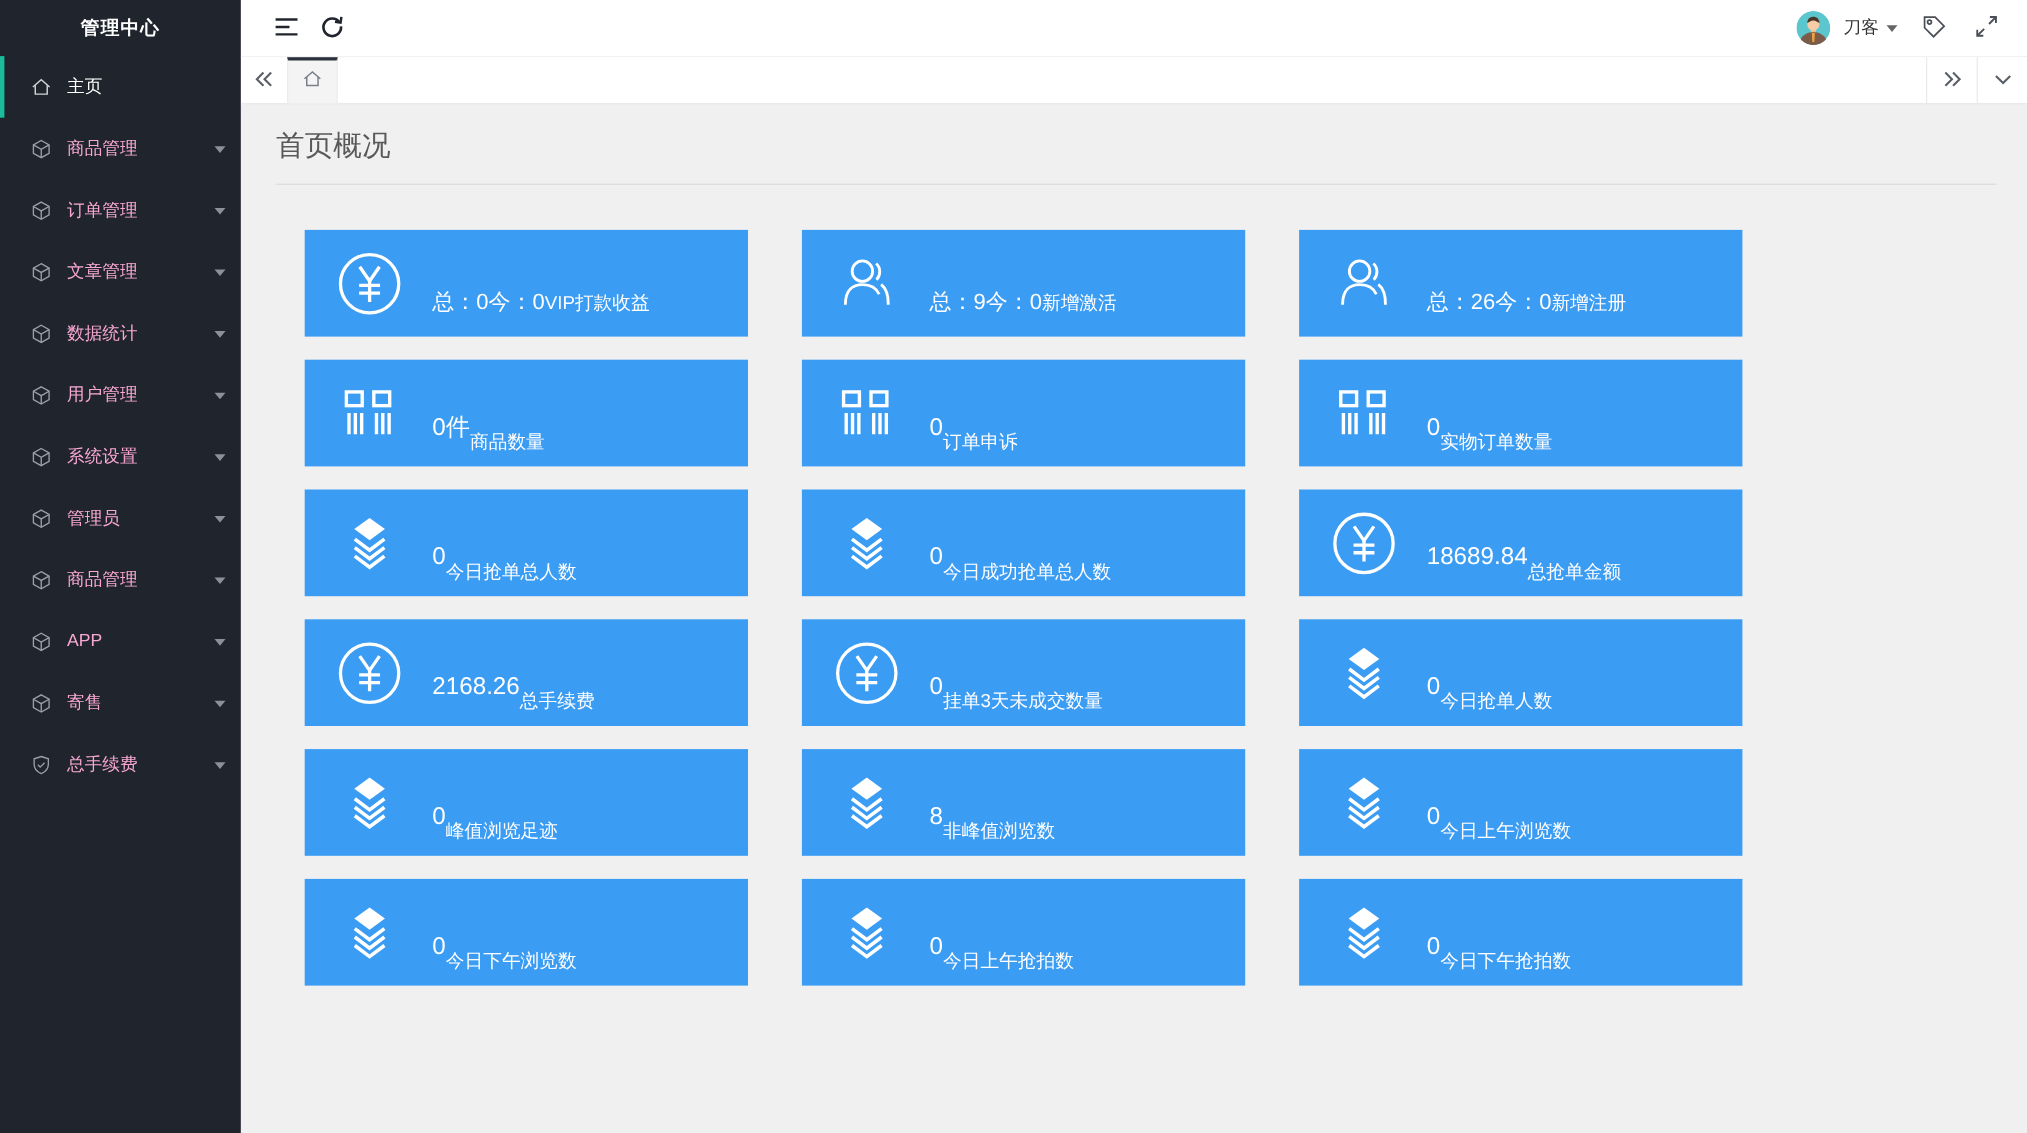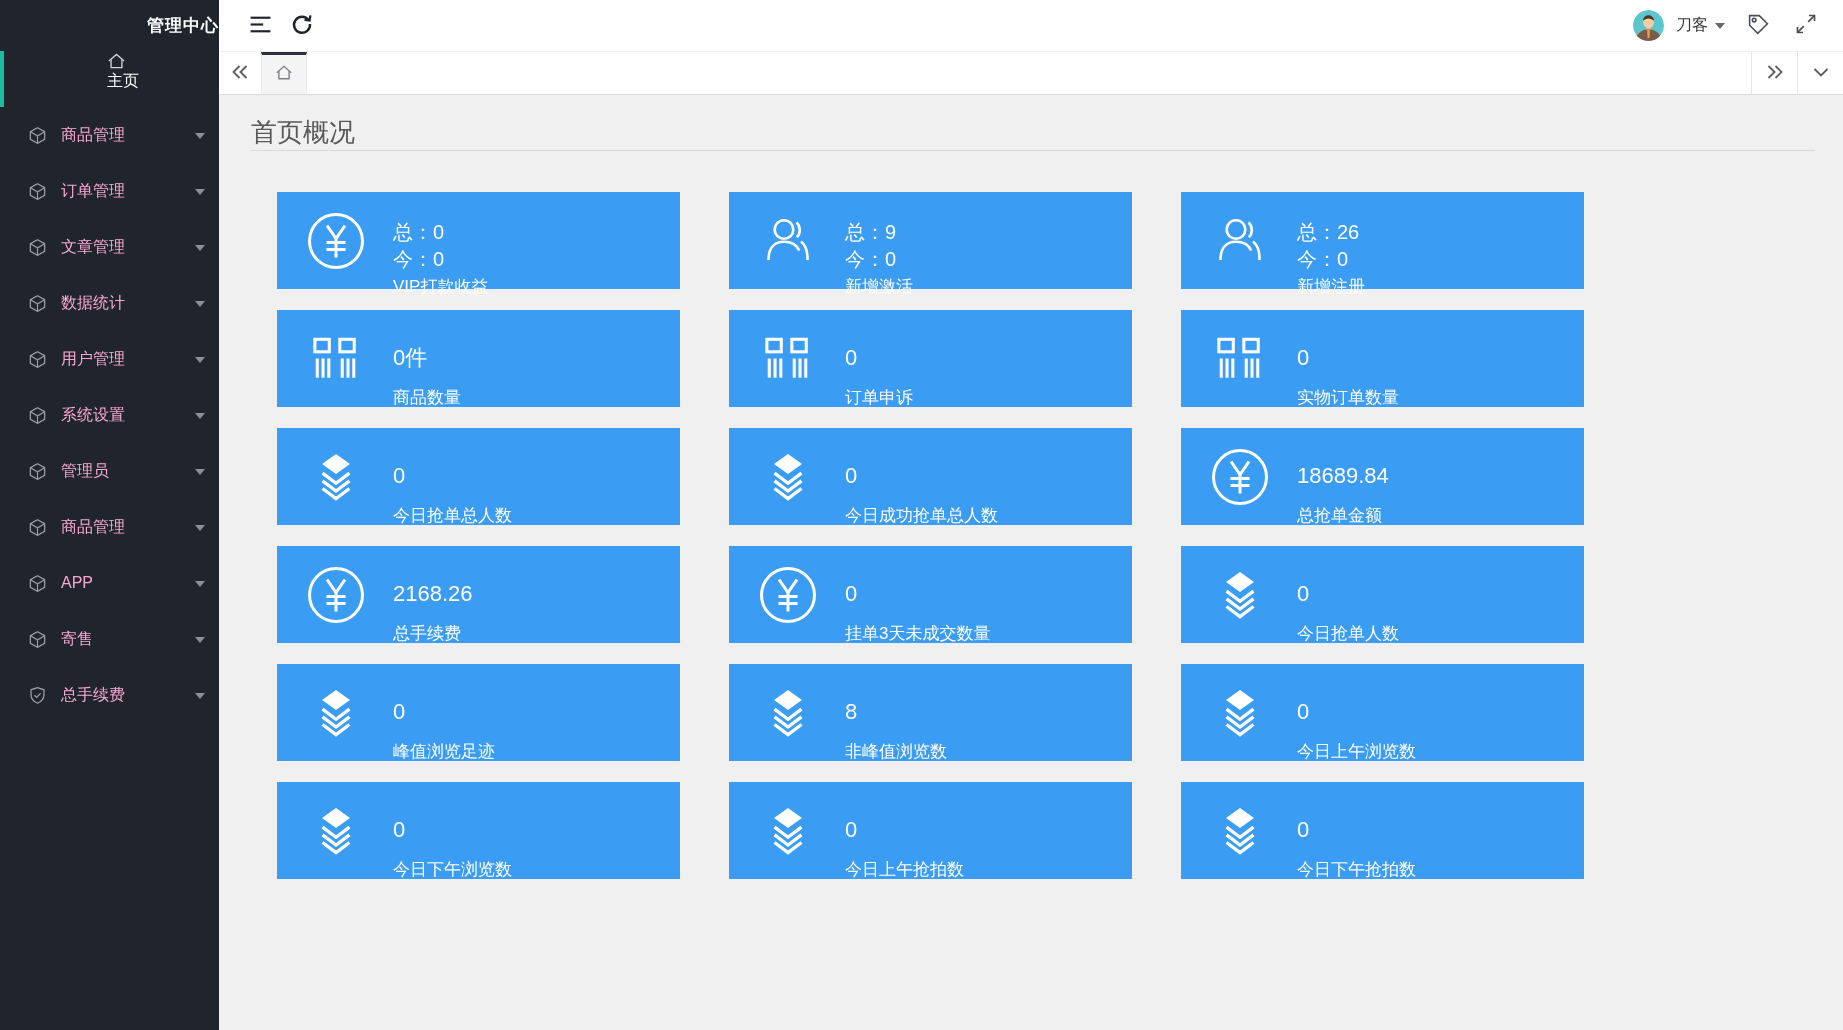--- a/index.html
+++ b/index.html
@@ -5,25 +5,25 @@
   * { margin:0; padding:0; box-sizing:border-box; }
   html,body { width:1843px; height:1030px; overflow:hidden; }
   body {
     font-family:"Liberation Sans","DejaVu Sans",sans-serif;
     background:#f0f0f0; color:#333;
   }
   .app { display:flex; width:1843px; height:1030px; }
 
   
   .sidebar { width:219px; height:100%; background:var(--sidebar-bg,#20242c); flex:none; }
-  .side-title { height:51px; line-height:51px; text-align:right; color:#ffffff;
+  .side-title { height:51px; line-height:51px; text-align:center; color:#ffffff;
                 font-size:17px; font-weight:700; letter-spacing:1px; }
   .side-item { position:relative; height:56px; display:flex; align-items:center;
                padding-left:27px; color:#f9a8d4; font-size:16px; cursor:pointer; }
-  .side-item.active { color:#ffffff;flex-direction:column; }
+  .side-item.active { color:#ffffff; }
   .side-item.active::before { content:""; position:absolute; left:0; top:0; bottom:0;
                width:4px; background:var(--active-teal,#1abc9c); }
   .side-icon { width:20px; height:20px; margin-right:14px; display:flex;
                align-items:center; justify-content:center; flex:none; }
   .side-caret { position:absolute; right:14px; top:50%; margin-top:-2px;
                border-left:5px solid transparent; border-right:5px solid transparent;
                border-top:6px solid #8b9099; }
 
   
   .main { flex:1; display:flex; flex-direction:column; min-width:0; }
@@ -48,29 +48,29 @@
   .tab { width:46px; background:#f4f4f4; border-top:3px solid #2b303b;
          border-left:1px solid #ececec; border-right:1px solid #ececec;
          display:flex; align-items:center; justify-content:center; cursor:pointer; }
   .tab-spacer { flex:1; }
   .tabbar-btn { width:46px; border:none; background:none; border-left:1px solid #e8e8e8;
          display:flex; align-items:center; justify-content:center; cursor:pointer; }
 
   
   .content { flex:1; background:var(--content-bg,#f0f0f0); overflow:hidden; }
   .page-title { font-size:26px; font-weight:400; color:#595959;
-                margin:20px 28px 0 32px; 
+                margin:20px 28px 0 32px; padding-bottom:17px;
                 border-bottom:1px solid #d9d9d9; }
   .cards { margin:41px 0 0 58px; display:grid;
            grid-template-columns:repeat(3,403px); column-gap:49px; row-gap:21px; }
   .card { height:97px; background:var(--card-blue,#3b9cf3); color:#ffffff;
           display:flex; align-items:center; }
   .card-icon { width:66px; margin-left:26px; display:flex; align-items:center;
                justify-content:center; flex:none; }
-  .card-body { margin-left:24px; display:flex; flex-direction:column; justify-content:center;margin-top:36px; }
+  .card-body { margin-left:24px; display:flex; flex-direction:row; justify-content:center;margin-top:36px; }
   .card-line  { font-size:20px; line-height:27px; }
   .card-value { font-size:22px; font-weight:400; line-height:26px; }
   .card-label { font-size:17px; line-height:22px; margin-top:16px; }
   .dual .card-label { margin-top:3px; }
 </style>
 </head>
 <body>
 
 <div class="app">
 

